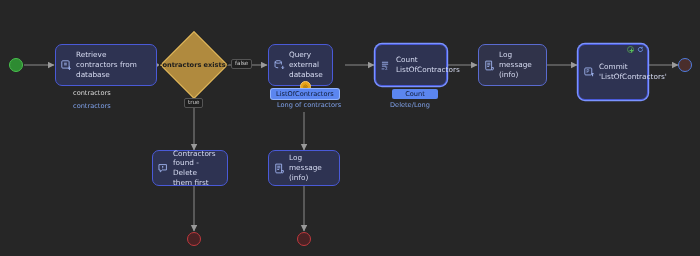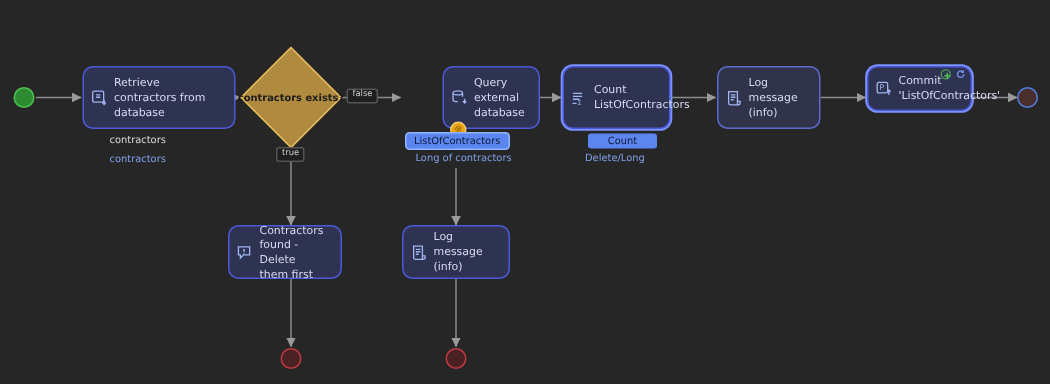--- a/index.html
+++ b/index.html
@@ -150,21 +150,21 @@
 
   <div class="subcap white" style="left:73px;top:90px;">contractors</div>
   <div class="subcap blue" style="left:73px;top:103px;">contractors</div>
 
   <div class="diamond" style="left:170px;top:41px;width:48px;height:48px;"></div>
   <div class="diamond-label" style="left:156px;top:61px;width:76px;font-weight:bold;">contractors exists?</div>
 
   <div class="edgelbl" style="left:231px;top:59px;">false</div>
   <div class="edgelbl" style="left:184px;top:98px;">true</div>
 
-  <div class="node" style="left:268px;top:44px;width:65px;height:42px;margin-left:27px;">
+  <div class="node" style="left:268px;top:44px;width:65px;height:42px;">
     <span class="ico">
       <svg viewBox="0 0 16 16" width="13" height="13" fill="none" stroke="#9fb4ef" stroke-width="1.1">
         <ellipse cx="6.4" cy="3.6" rx="3.9" ry="1.6"></ellipse>
         <path d="M2.5 3.6v5.6c0 .9 1.75 1.6 3.9 1.6"></path>
         <path d="M10.3 3.6v3.2"></path>
         <path d="M12 8.4v3.4M10.7 10.4l1.3 1.5 1.3-1.5" stroke-width="1.2"></path>
       </svg>
     </span>
     <span class="txt">Query external
 database</span>
@@ -195,21 +195,21 @@
       <svg viewBox="0 0 16 16" width="13" height="13" fill="none" stroke="#9fb4ef" stroke-width="1.1">
         <path d="M3.4 2.6h7.2v10.8H4.6a1.2 1.2 0 0 1-1.2-1.2z"></path>
         <path d="M5.2 5.2h3.8M5.2 7.2h3.8M5.2 9.2h2.4"></path>
         <path d="M10.6 10.6h2.2v1.6a1.2 1.2 0 0 1-2.2.6"></path>
       </svg>
     </span>
     <span class="txt">Log message
 (info)</span>
   </div>
 
-  <div class="node sel" style="left:578px;top:44px;width:70px;height:30px;">
+  <div class="node sel" style="left:578px;top:44px;width:70px;height:56px;">
     <span class="ico">
       <svg viewBox="0 0 16 16" width="13" height="13" fill="none" stroke="#9fb4ef" stroke-width="1.1">
         <rect x="2.2" y="2.4" width="8.6" height="8.6" rx="1.2"></rect>
         <text x="4" y="9" font-size="6.4" fill="#9fb4ef" stroke="none" font-family="DejaVu Sans, sans-serif">P</text>
         <path d="M11.8 12.6V8.8M10.5 10l1.3-1.4L13.1 10" stroke-width="1.2"></path>
       </svg>
     </span>
     <span class="txt">Commit
 'ListOfContractors'</span>
   </div>

